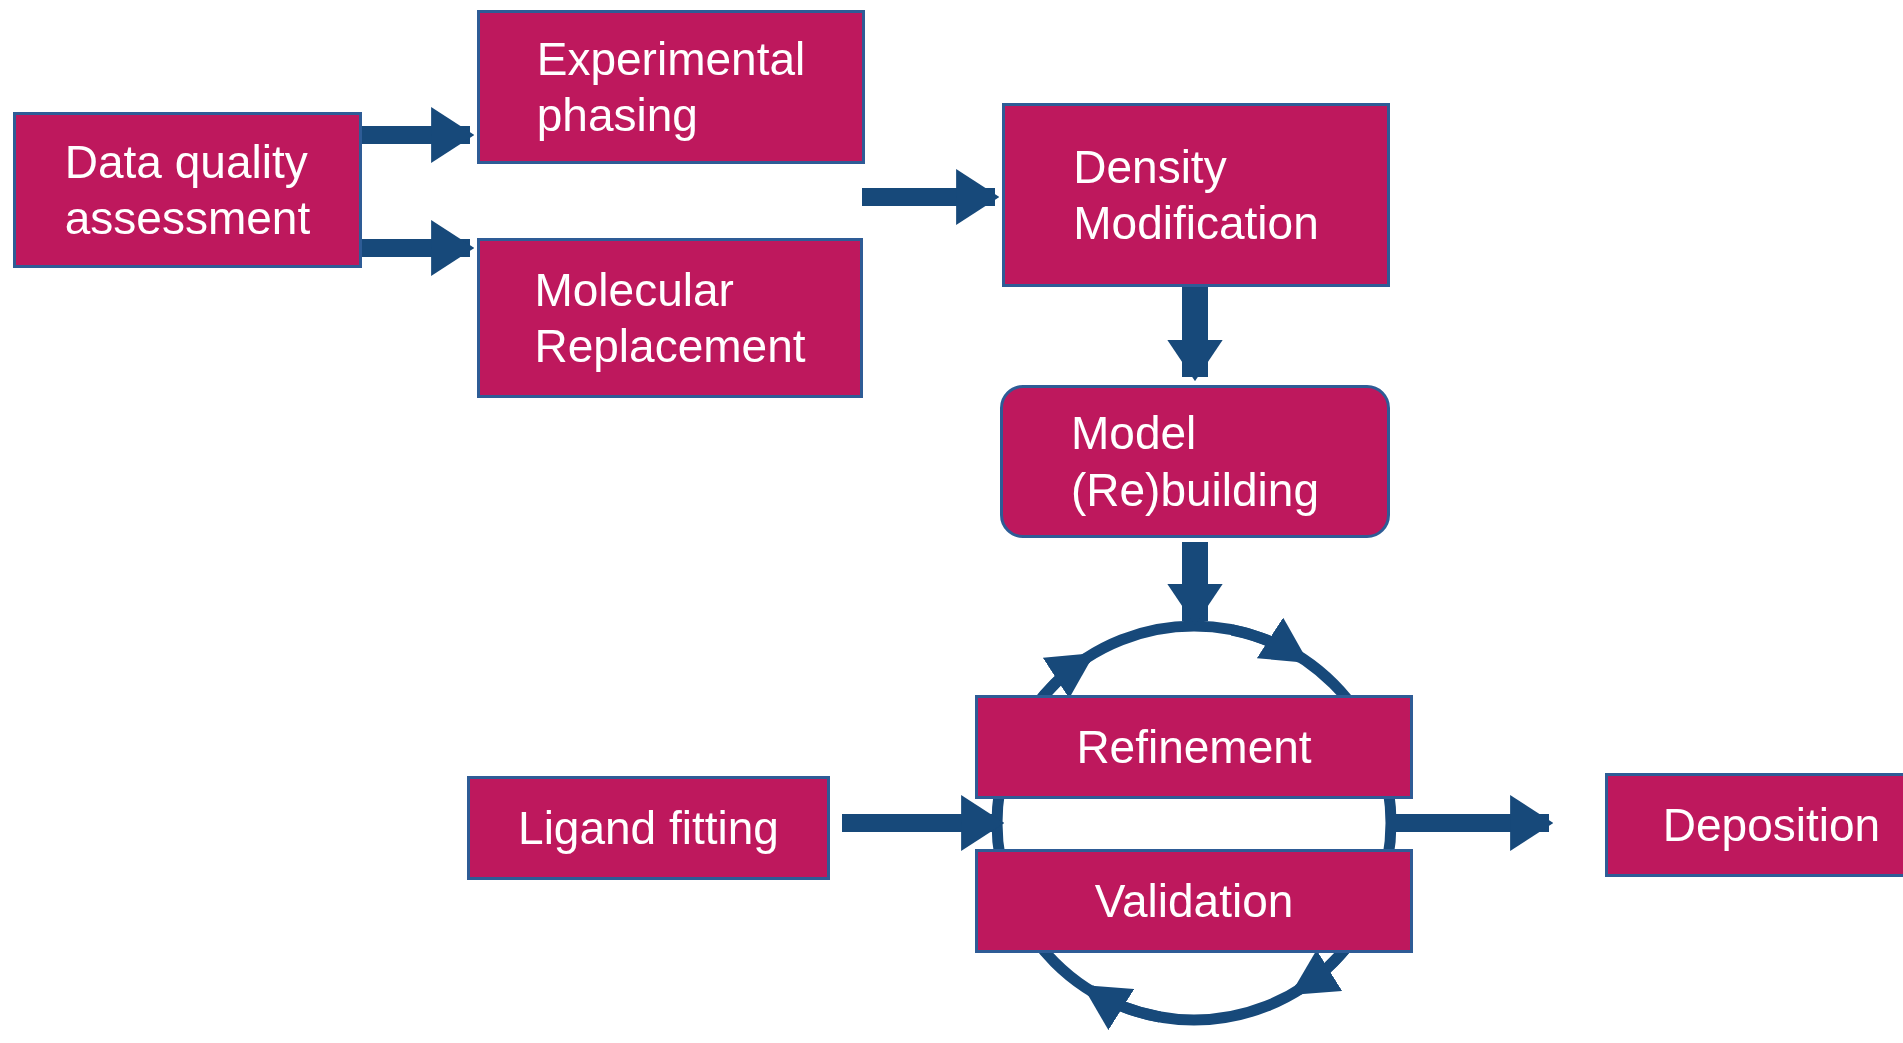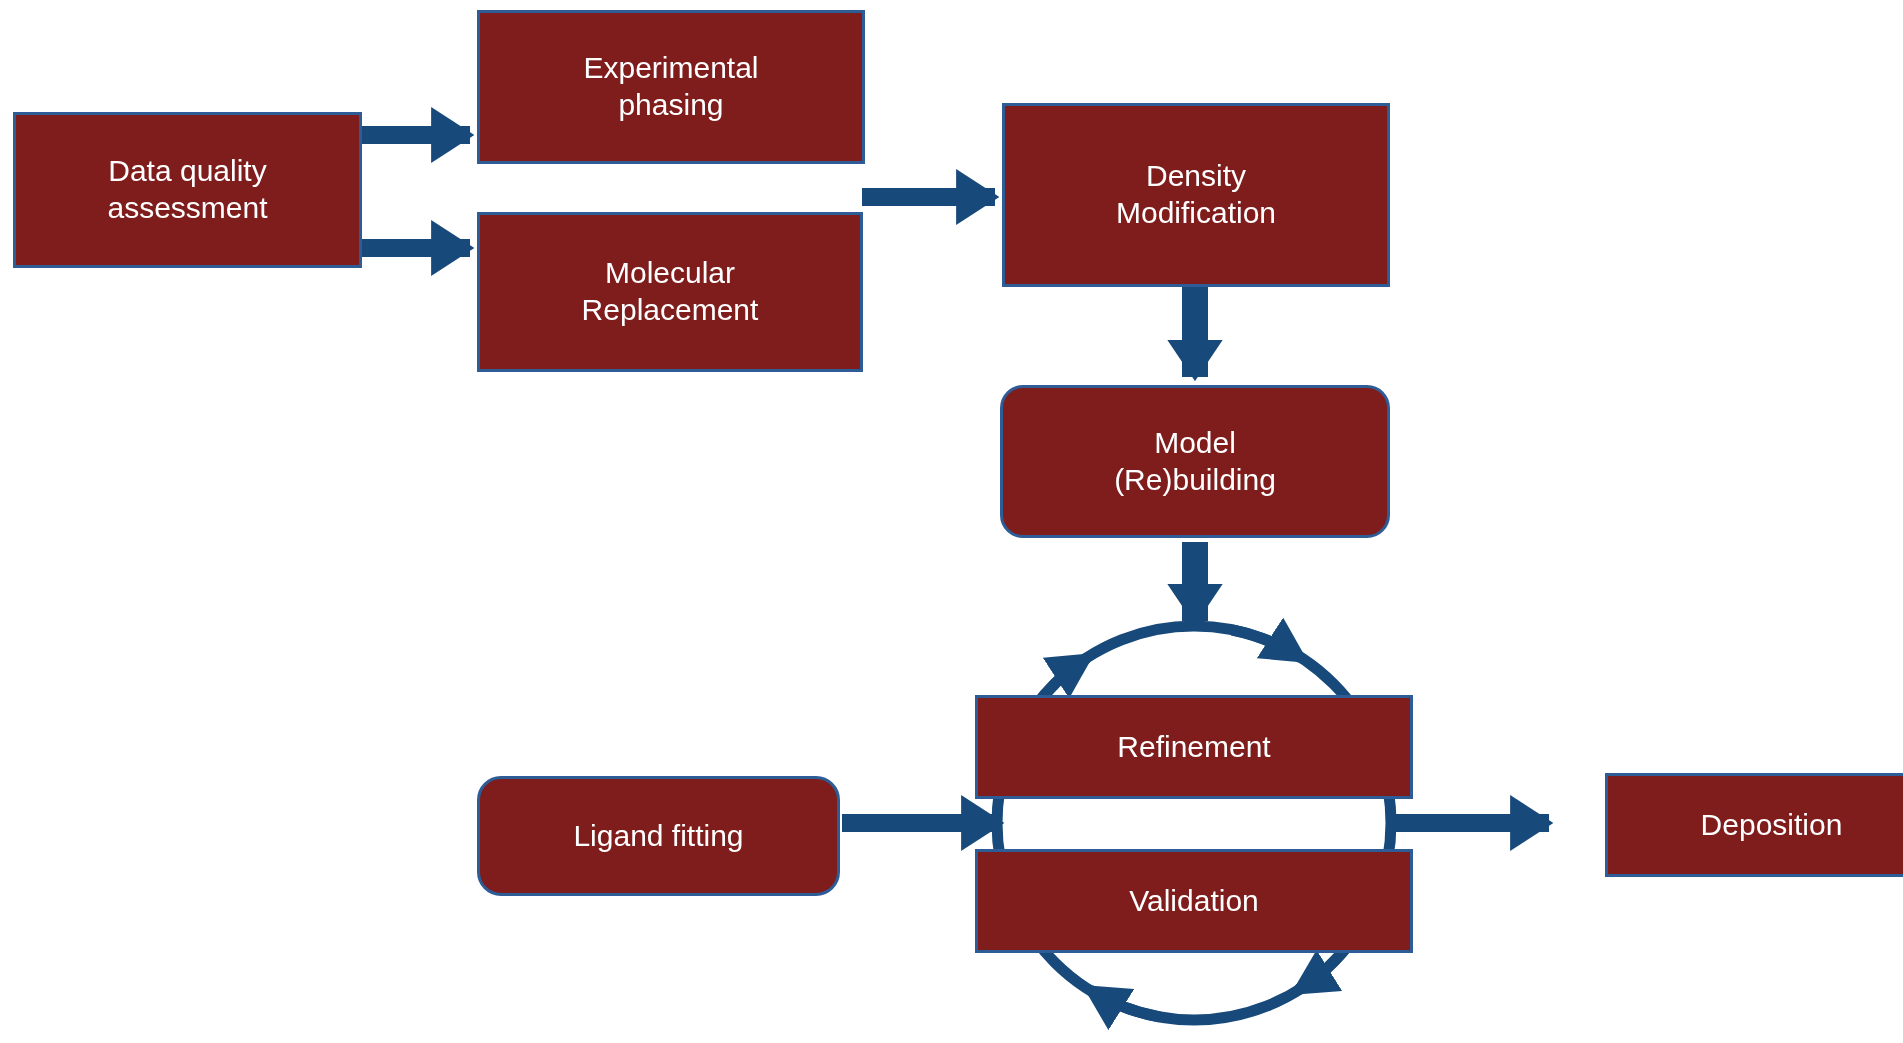--- a/index.html
+++ b/index.html
@@ -18,41 +18,40 @@
   #arrow-layer {
     position: absolute;
     left: 0; top: 0;
     width: 1903px;
     height: 1043px;
     z-index: 0;
   }
   .node {
     position: absolute;
     box-sizing: border-box;
-    background: #7f1d1d;
+    background: #be185d;
     border: 3px solid #2E5C96;
     color: #ffffff;
     display: flex;
     align-items: center;
     justify-content: center;
-    text-align: center;
-    font-size: 30px;
+    font-size: 46px;
     line-height: 1.22;
     white-space: pre-line;
     z-index: 1;
   }
   
   #node-data-quality-assessment { left: 13px;   top: 112px; width: 349px; height: 156px; }
   #node-experimental-phasing    { left: 477px;  top: 10px;  width: 388px; height: 154px; }
-  #node-molecular-replacement   { left: 477px;  top: 212px; width: 386px; height: 160px; }
+  #node-molecular-replacement   { left: 477px;  top: 238px; width: 386px; height: 160px; }
   #node-density-modification    { left: 1002px; top: 103px; width: 388px; height: 184px; }
   #node-model-rebuilding        { left: 1000px; top: 385px; width: 390px; height: 153px; border-radius: 23px; }
   #node-refinement              { left: 975px;  top: 695px; width: 438px; height: 104px; }
   #node-validation              { left: 975px;  top: 849px; width: 438px; height: 104px; }
-  #node-ligand-fitting          { left: 477px;  top: 776px; width: 363px; height: 120px; border-radius: 24px; }
+  #node-ligand-fitting          { left: 467px;  top: 776px; width: 363px; height: 104px; }
   #node-deposition              { left: 1557px; top: 773px; width: 333px; height: 104px; margin-left: 48px; }
 </style>
 </head>
 <body>
 
 <div id="canvas">
 
   <svg id="arrow-layer" viewBox="0 0 1903 1043" xmlns="http://www.w3.org/2000/svg">
     <defs>
       <marker id="mh" viewBox="0 0 10 10" refX="9" refY="5" markerWidth="2.4" markerHeight="3.1" orient="auto" markerUnits="strokeWidth" preserveAspectRatio="none">

